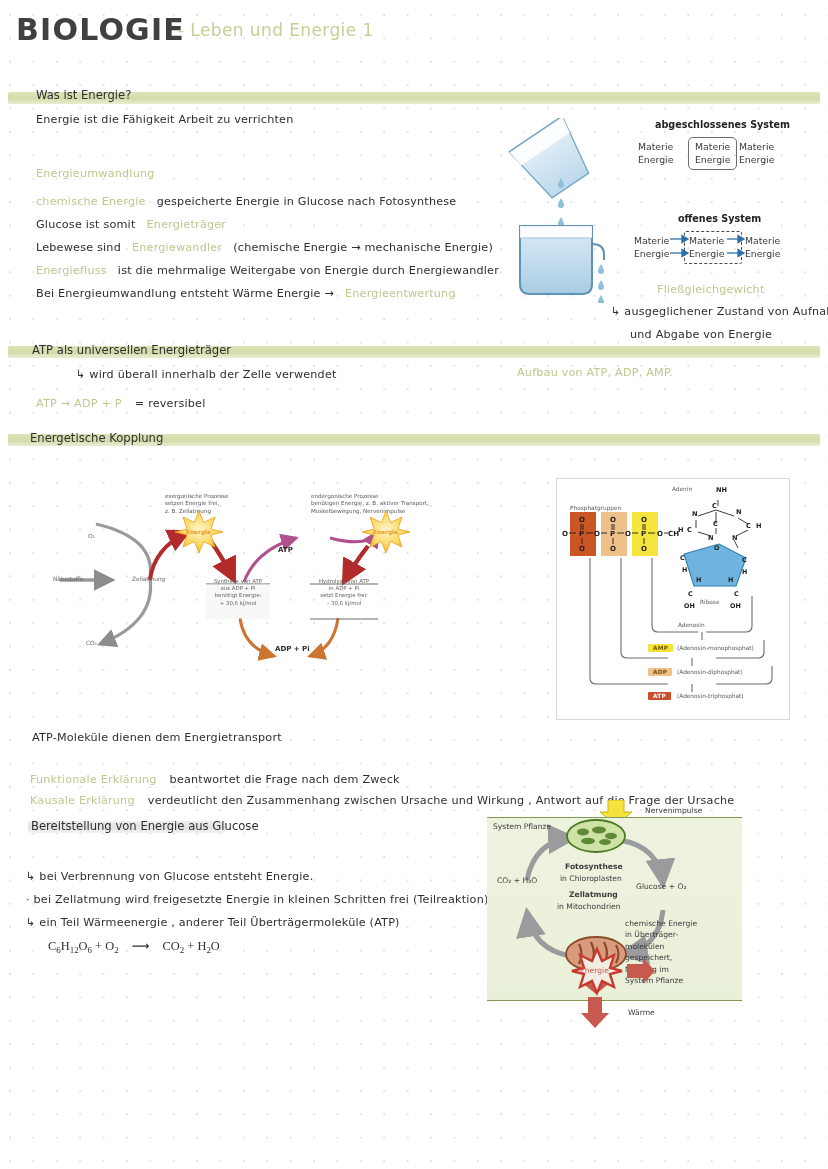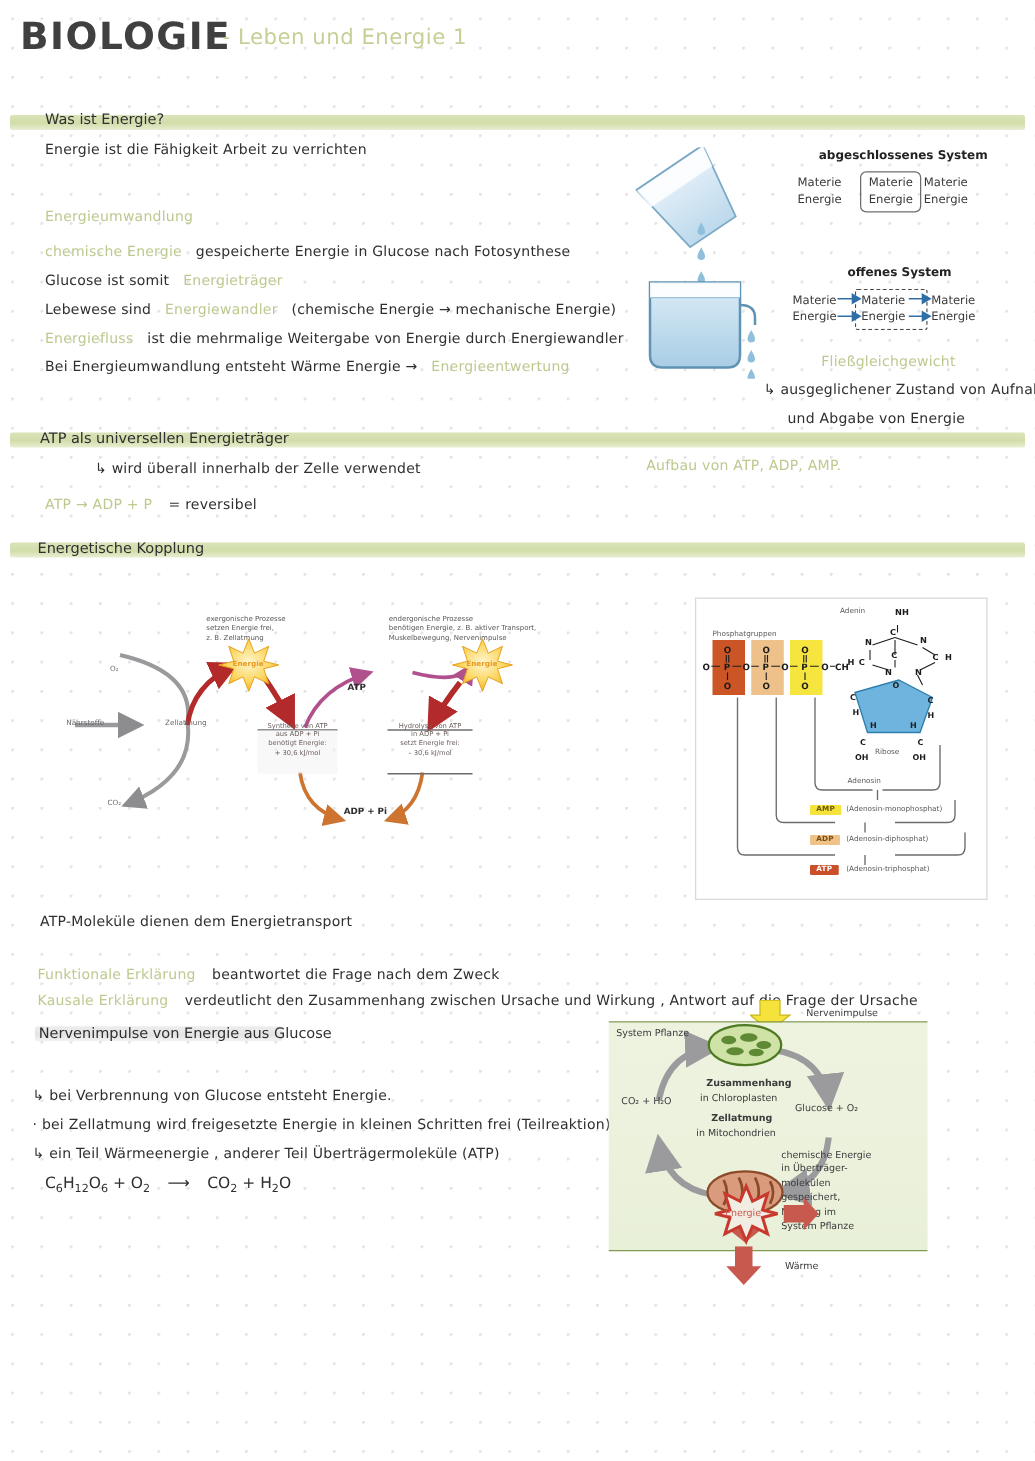--- a/index.html
+++ b/index.html
@@ -431,27 +431,27 @@
   <div style="position:absolute;left:30px;top:768px;">
     <span class="hw g" style="position:static;">Funktionale Erklärung</span>
     <span class="hw" style="position:static;margin-left:8px;">beantwortet die Frage nach dem Zweck</span>
   </div>
   <div style="position:absolute;left:30px;top:789px;">
     <span class="hw g" style="position:static;">Kausale Erklärung</span>
     <span class="hw" style="position:static;margin-left:8px;">verdeutlicht den Zusammenhang zwischen Ursache und Wirkung , Antwort auf die Frage der Ursache</span>
   </div>
 
   <div class="band grey" style="left:28px;top:821px;width:198px;"></div>
-  <div class="sec-title" style="left:31px;top:819px;">Nervenimpulse von Energie aus Glucose</div>
+  <div class="sec-title" style="left:31px;top:819px;">Bereitstellung von Energie aus Glucose</div>
 
   <div class="hw" style="left:26px;top:870px;">↳ bei Verbrennung von Glucose entsteht Energie.</div>
   <div class="hw" style="left:26px;top:893px;">· bei Zellatmung wird freigesetzte Energie in kleinen Schritten frei (Teilreaktion)</div>
   <div class="hw" style="left:26px;top:916px;">↳ ein Teil Wärmeenergie , anderer Teil Überträgermoleküle (ATP)</div>
 
-  <div class="eqline" style="left:36px;top:938px;">
+  <div class="eqline" style="left:48px;top:938px;font-family:Liberation Serif, serif;">
     <span>C<sub>6</sub>H<sub>12</sub>O<sub>6</sub> + O<sub>2</sub></span>
     <span style="display:inline-block;margin:0 10px;">⟶</span>
     <span>CO<sub>2</sub> + H<sub>2</sub>O</span>
   </div>
 
   <svg class="pic" style="left:600px;top:800px;" width="40" height="26" viewBox="0 0 40 26">
     <polygon points="8,0 24,0 24,12 32,12 16,25 0,12 8,12" fill="#f5e23a" stroke="#c9b81f" stroke-width="1"></polygon>
   </svg>
   <div class="plbl" style="left:645px;top:806px;">Nervenimpulse</div>
 
@@ -484,21 +484,21 @@
         <path d="M92 126 q5 10 0 20"></path>
           <path d="M104 124 q6 12 0 22"></path>
         <path d="M117 124 q6 12 0 22"></path>
           <path d="M129 127 q5 9 0 18"></path>
       </g>
 
       <polygon points="101,156 117,156 117,164 124,164 109,176 94,164 101,164" fill="#c8594f"></polygon>
     </svg>
 
     <div class="plbl" style="left:6px;top:4px;">System Pflanze</div>
-    <div class="plbl bold" style="left:78px;top:44px;">Zusammenhang</div>
+    <div class="plbl bold" style="left:78px;top:44px;">Fotosynthese</div>
     <div class="plbl" style="left:73px;top:56px;">in Chloroplasten</div>
     <div class="plbl bold" style="left:82px;top:72px;">Zellatmung</div>
     <div class="plbl" style="left:70px;top:84px;">in Mitochondrien</div>
     <div class="plbl" style="left:10px;top:58px;">CO₂ + H₂O</div>
     <div class="plbl" style="left:149px;top:64px;">Glucose + O₂</div>
 
     <div class="plbl" style="left:138px;top:100px;line-height:11.4px;">
       <span>chemische Energie</span><br>
       <span>in Überträger-</span><br>
       <span>molekülen</span><br>

